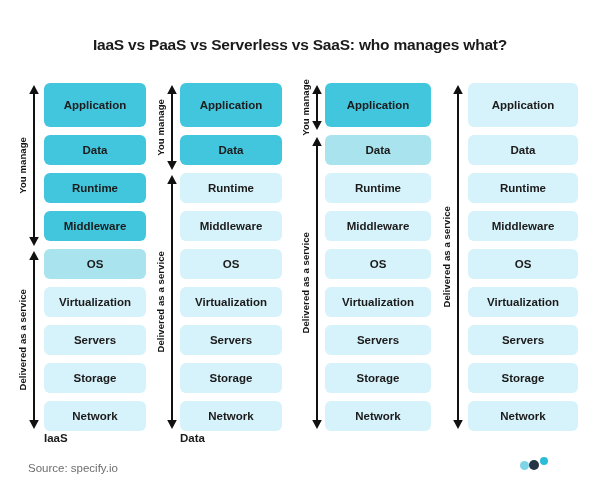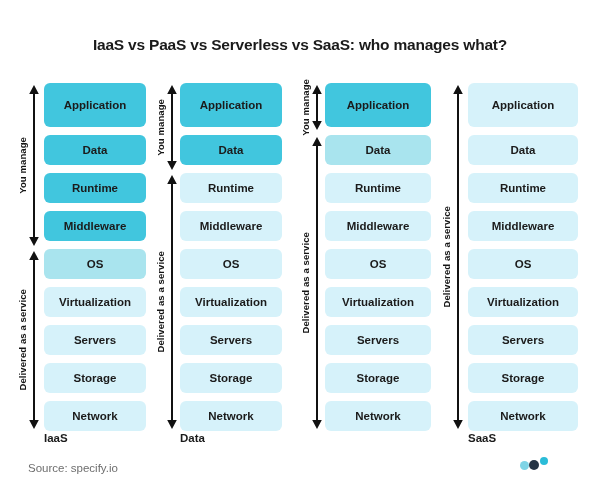--- a/index.html
+++ b/index.html
@@ -300,21 +300,20 @@
       <div class="stack">
         <div class="layer shade-light" style="top: 0px; height: 44px;">Application</div>
         <div class="layer shade-light" style="top: 52px; height: 30px;">Data</div>
         <div class="layer shade-light" style="top: 90px; height: 30px;">Runtime</div>
         <div class="layer shade-light" style="top: 128px; height: 30px;">Middleware</div>
         <div class="layer shade-light" style="top: 166px; height: 30px;">OS</div>
         <div class="layer shade-light" style="top: 204px; height: 30px;">Virtualization</div>
         <div class="layer shade-light" style="top: 242px; height: 30px;">Servers</div>
         <div class="layer shade-light" style="top: 280px; height: 30px;">Storage</div>
         <div class="layer shade-light" style="top: 318px; height: 30px;">Network</div>
-        <div class="col-label">SaaS</div>
       </div>
     </div>
   </div>
 
 <div id="source-text">Source: specify.io</div>
 
 <div id="logo">
   <div id="logo-dots">
     <div class="logo-dot" id="logo-dot-1"></div>
     <div class="logo-dot" id="logo-dot-2"></div>

